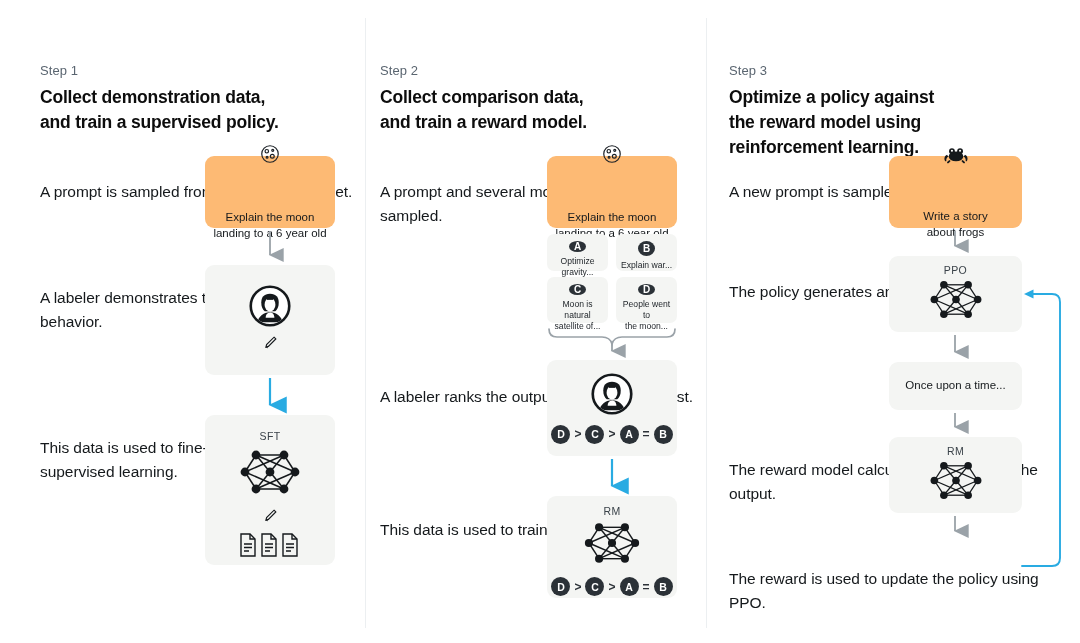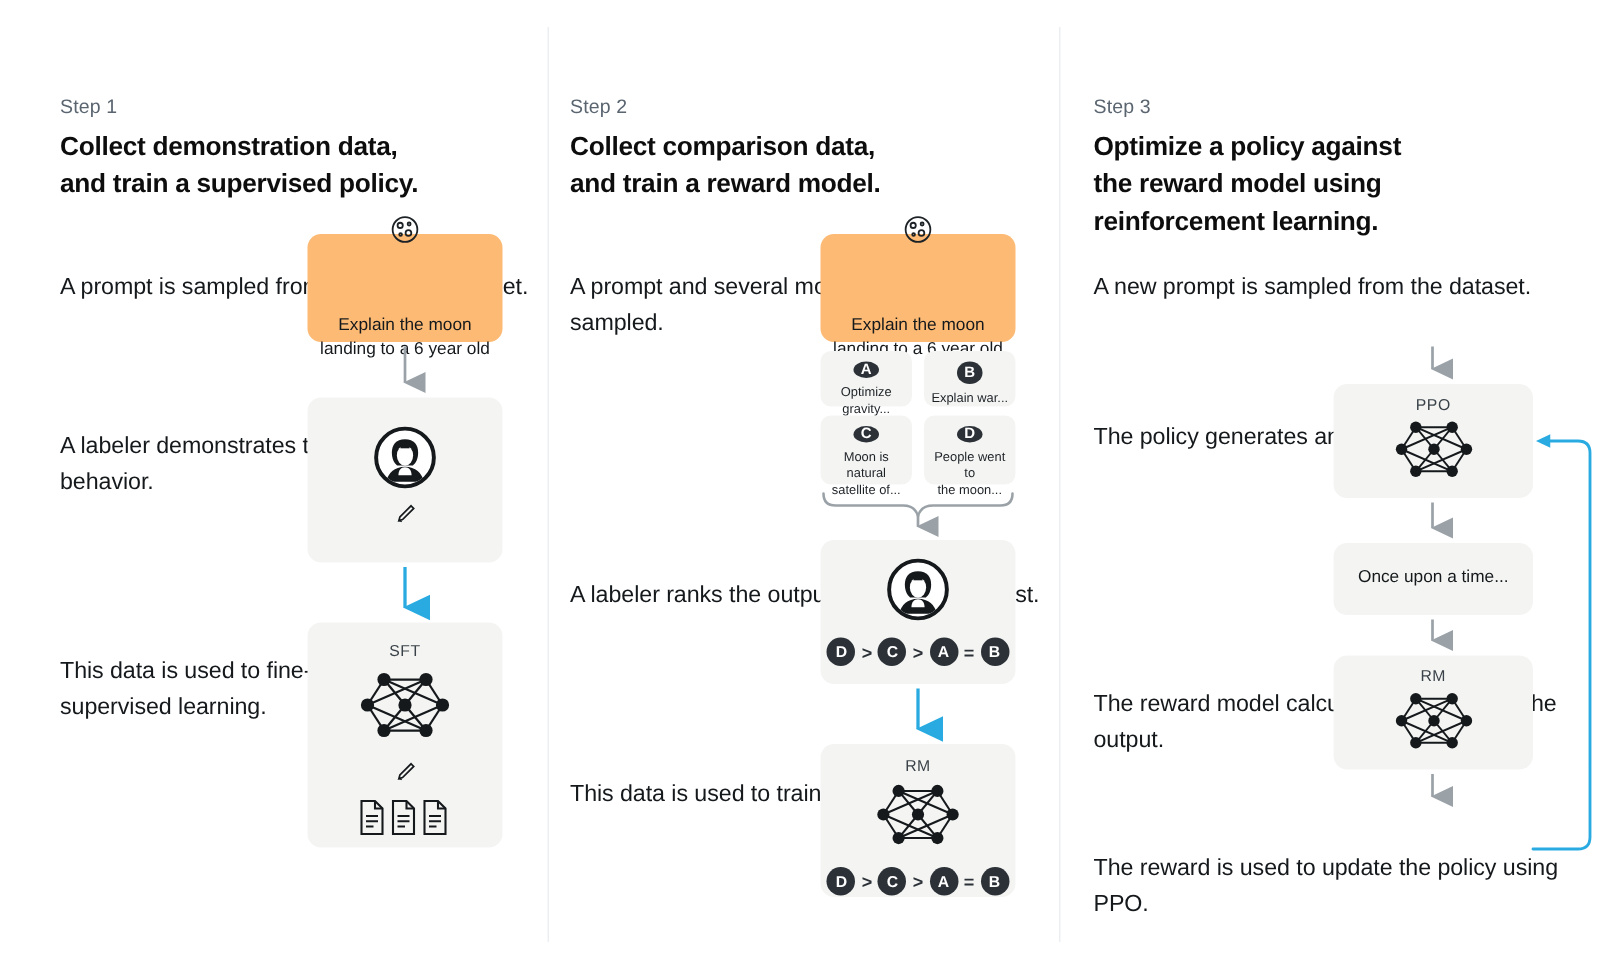--- a/index.html
+++ b/index.html
@@ -353,20 +353,37 @@
     <div class="desc" style="top:430px;">The reward model
 calculates a
 reward for
 the output.</div>
     <div class="desc" style="top:539px;">The reward is
 used to update
 the policy
 using PPO.</div>
   </div>
 
+  <div class="box blue" style="left:889px; top:156px; width:133px; height:72px;">
+    <span style="margin-bottom:4px;">
+      <svg width="26" height="20" viewBox="0 0 32 24" fill="#15191c">
+        <ellipse cx="16" cy="15" rx="9" ry="6"></ellipse>
+        <circle cx="11" cy="8.5" r="3.6"></circle>
+          <circle cx="21" cy="8.5" r="3.6"></circle>
+        <circle cx="11" cy="8" r="1.3" fill="#fff"></circle>
+          <circle cx="21" cy="8" r="1.3" fill="#fff"></circle>
+        <path d="M5 13c-3 1-4 5-2.5 7.5.6 1 1.8.6 1.6-.6-.3-2 .8-4 2.4-4.6z"></path>
+        <path d="M27 13c3 1 4 5 2.5 7.5-.6 1-1.8.6-1.6-.6.3-2-.8-4-2.4-4.6z"></path>
+        <path d="M8 19.5c-1.8 1.2-3.2 2.2-3 3.4.2 1 1.6.7 2.4-.2l2-2.1z"></path>
+        <path d="M24 19.5c1.8 1.2 3.2 2.2 3 3.4-.2 1-1.6.7-2.4-.2l-2-2.1z"></path>
+      </svg>
+    </span>
+    <div class="box-text" style="white-space:pre-line;">Write a story
+about frogs</div>
+  </div>
 
   <div class="box" style="left:889px; top:362px; width:133px; height:48px;">
     <div class="box-text" style="font-size:11.5px;">Once upon a time...</div>
   </div>
 
   <div class="box" style="left:889px; top:256px; width:133px; height:76px; justify-content:flex-start; padding-top:8px;">
     <div class="box-cap">PPO</div>
     <span style="margin-top:1px;">
       <svg width="58" height="45" viewBox="0 0 66 52">
         <g stroke="#15191c" stroke-width="1.5">

